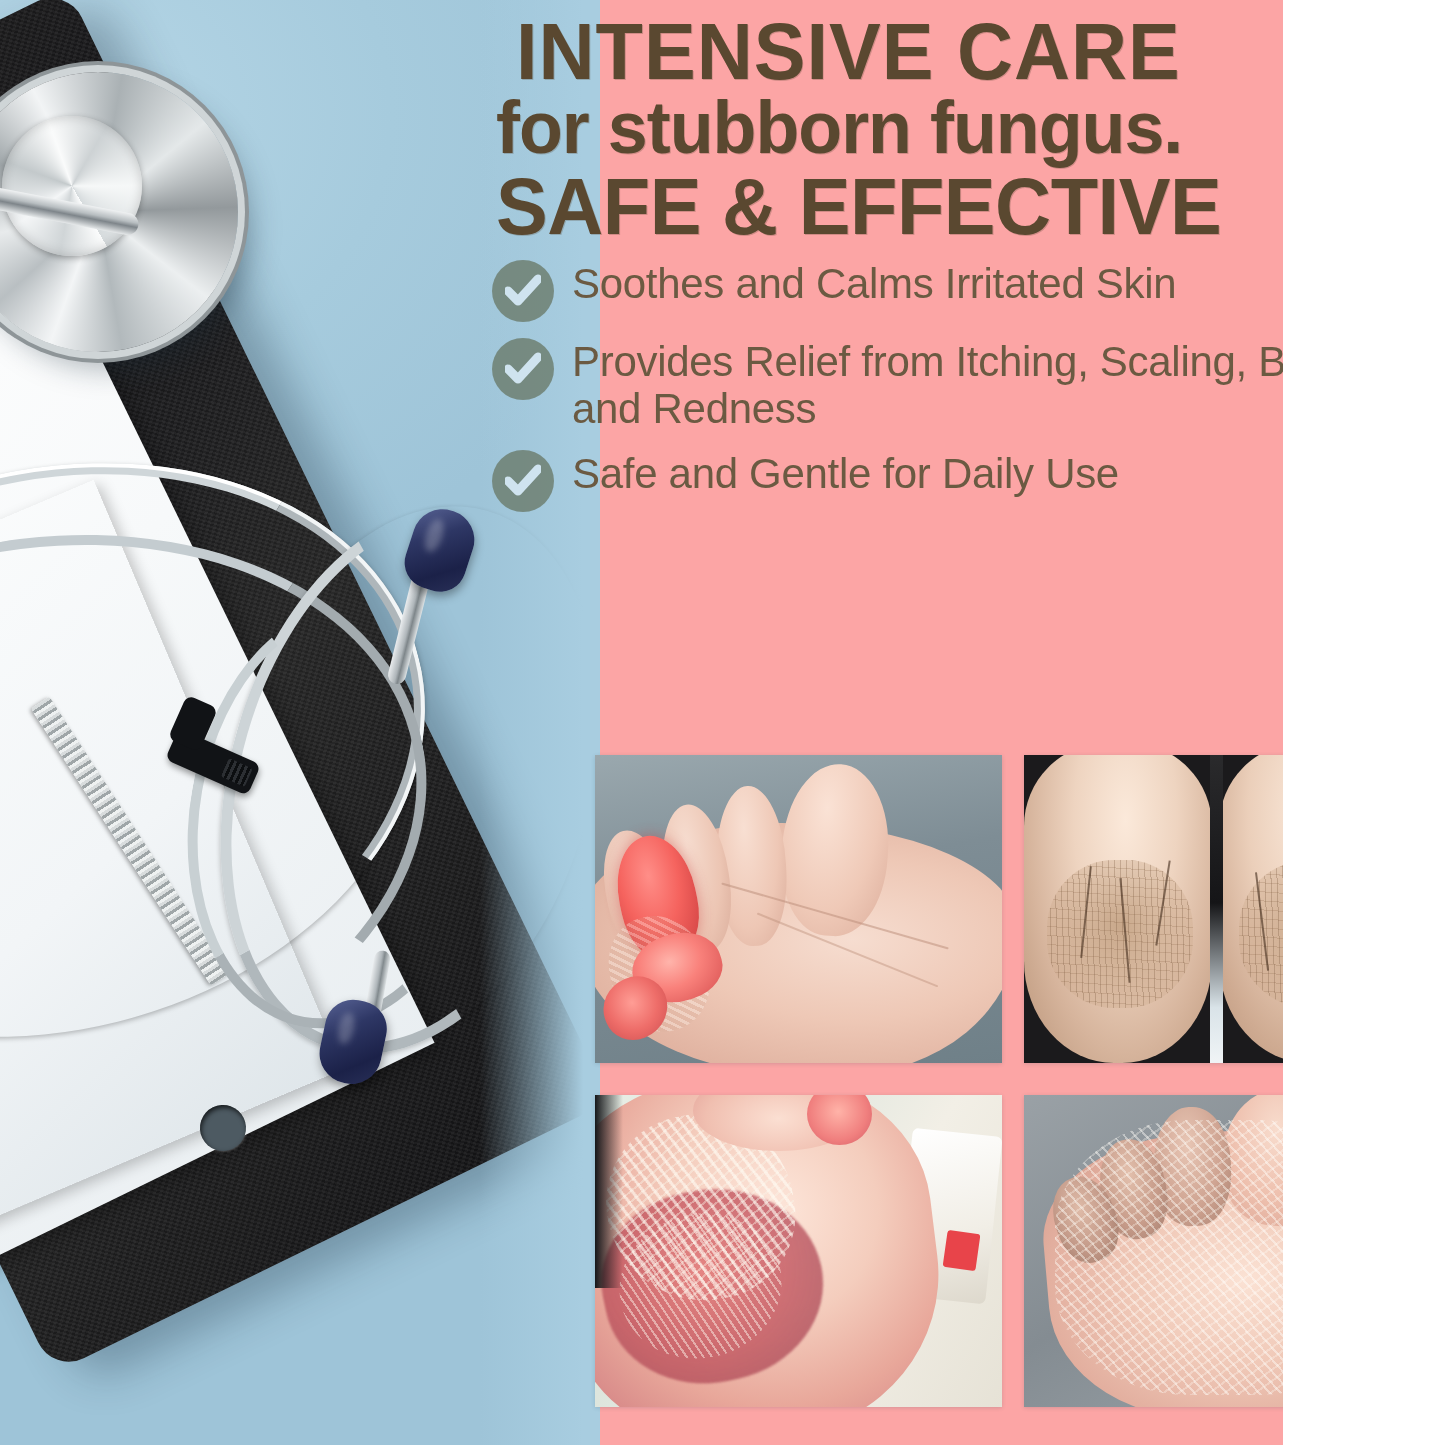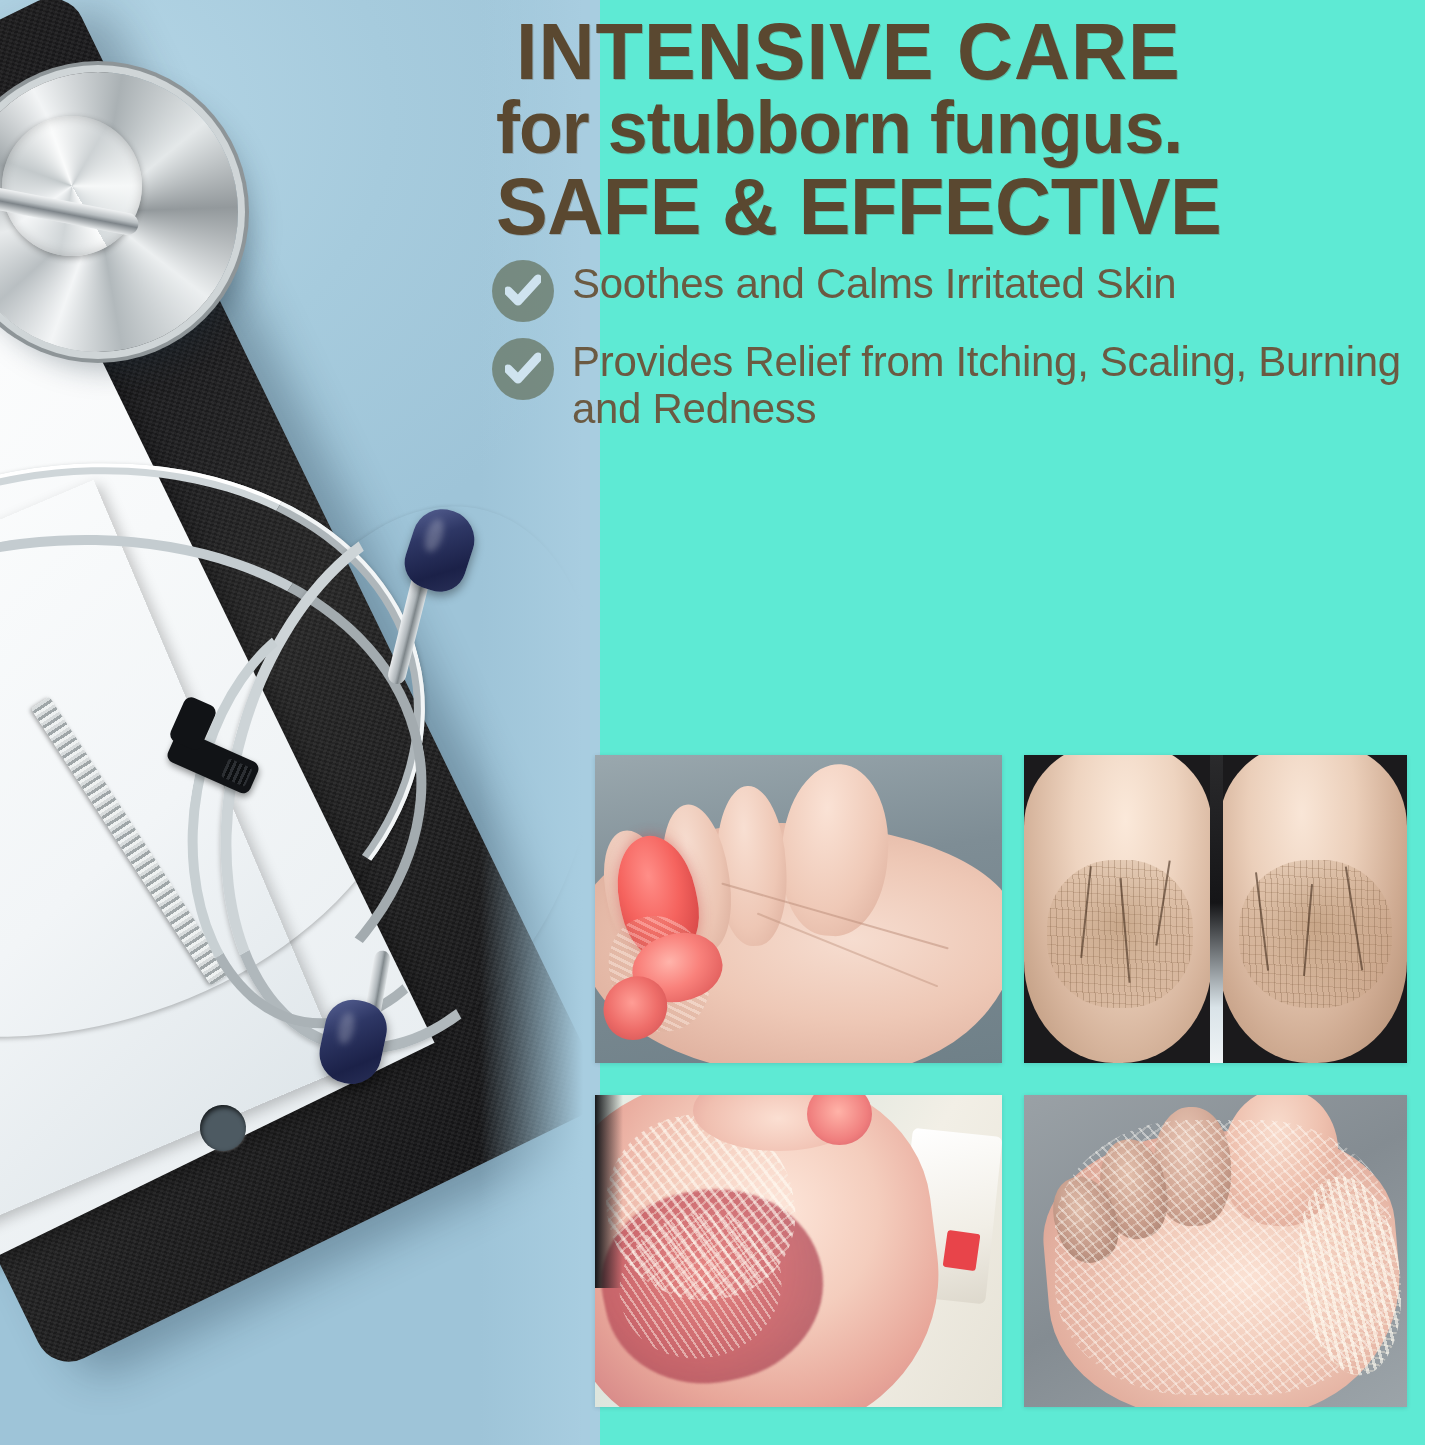--- a/index.html
+++ b/index.html
@@ -3,22 +3,22 @@
 <meta charset="utf-8">
 <style>
   * { margin:0; padding:0; box-sizing:border-box; }
   html, body {
     width:1445px; height:1445px;
     overflow:hidden;
     font-family:"Liberation Sans", sans-serif;
   }
   #stage {
     position:relative;
-    width:1425px; height:1445px;
-    background:#5eead4;
+    width:1283px; height:1445px;
+    background:#fca5a5;
     overflow:hidden;
   }
 
   
   .photo-left {
     position:absolute;
     left:0; top:0;
     width:600px; height:1445px;
     overflow:hidden;
   }
@@ -619,20 +619,28 @@
 
       <div class="bullet bullet-2">
         <span class="check-badge">
           <svg width="36" height="34" viewBox="0 0 36 34" aria-hidden="true">
             <path d="M3 17 L13 27 L33 5" fill="none" stroke="#cfe3ef" stroke-width="9" stroke-linecap="round" stroke-linejoin="round"></path>
           </svg>
         </span>
         <span class="bullet-text">Provides Relief from Itching, Scaling, Burning and Redness</span>
       </div>
 
+      <div class="bullet">
+        <span class="check-badge">
+          <svg width="36" height="34" viewBox="0 0 36 34" aria-hidden="true">
+            <path d="M3 17 L13 27 L33 5" fill="none" stroke="#cfe3ef" stroke-width="9" stroke-linecap="round" stroke-linejoin="round"></path>
+          </svg>
+        </span>
+        <span class="bullet-text">Safe and Gentle for Daily Use</span>
+      </div>
 
     </div>
 
     <div class="grid">
 
       <div class="cell c1">
         <div class="bg"></div>
         <div class="sole"></div>
         <div class="toe toe-big"></div>
         <div class="toe toe-2"></div>

